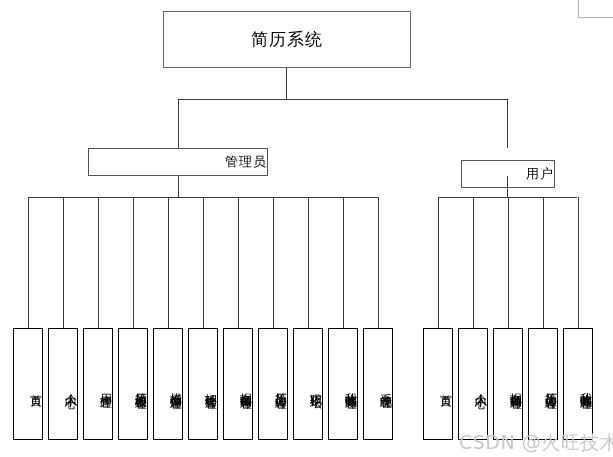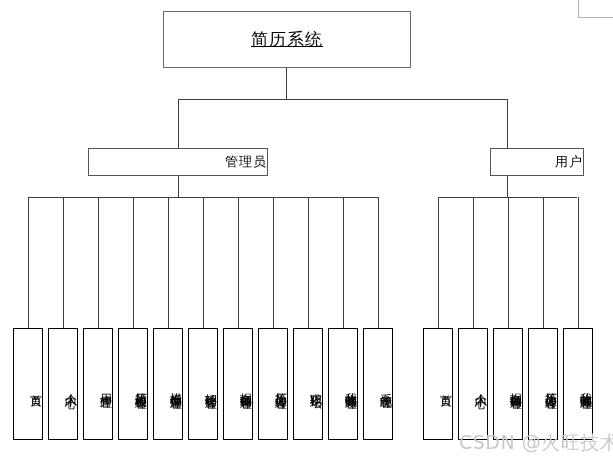--- a/index.html
+++ b/index.html
@@ -28,21 +28,20 @@
     display: flex;
     align-items: center;
     justify-content: center;
     text-align: center;
     line-height: 1.05;
   }
   .node.root {
     border-color: #6a6a6a;
     font-size: 17px;
     letter-spacing: 1px;
-    text-decoration: underline;
   }
   .node.mid {
     border-color: #555555;
     font-size: 13px;
     letter-spacing: 1px;
     justify-content: flex-end;
   }
   .node.leaf {
     border: 1px solid #000000;
     font-size: 12px;
@@ -96,21 +95,21 @@
   <div class="conn v" style="left:286px; top:68px; width:1px; height:31px;"></div>
 
   <div class="conn h" style="left:178px; top:99px; width:330px; height:1px;"></div>
   <div class="conn v" style="left:178px; top:99px; width:1px; height:49px;"></div>
   <div class="conn v" style="left:507px; top:99px; width:1px; height:49px;"></div>
 
   <div class="node mid" style="left:88px; top:148px; width:180px; height:28px;">
     <span>管理员</span>
   </div>
 
-  <div class="node mid" style="left:461px; top:148px; width:94px; height:28px;margin-left:29px;">
+  <div class="node mid" style="left:461px; top:160px; width:94px; height:28px;">
     <span>用户</span>
   </div>
 
   <div class="conn v" style="left:178px; top:176px; width:1px; height:21px;"></div>
   <div class="conn v" style="left:507px; top:176px; width:1px; height:21px;"></div>
 
   <div class="conn h" style="left:28px; top:197px; width:350px; height:1px;"></div>
   <div class="conn h" style="left:438px; top:197px; width:139px; height:1px;"></div>
 
   <div id="leaf-layer">

